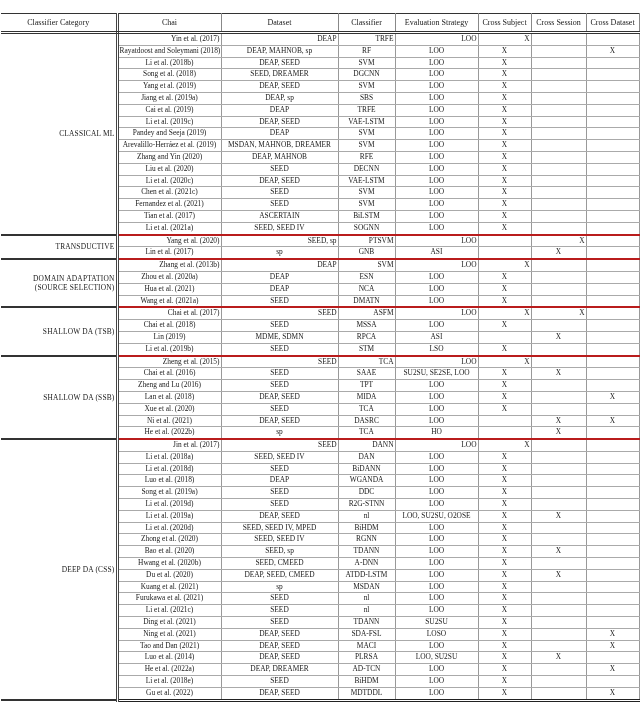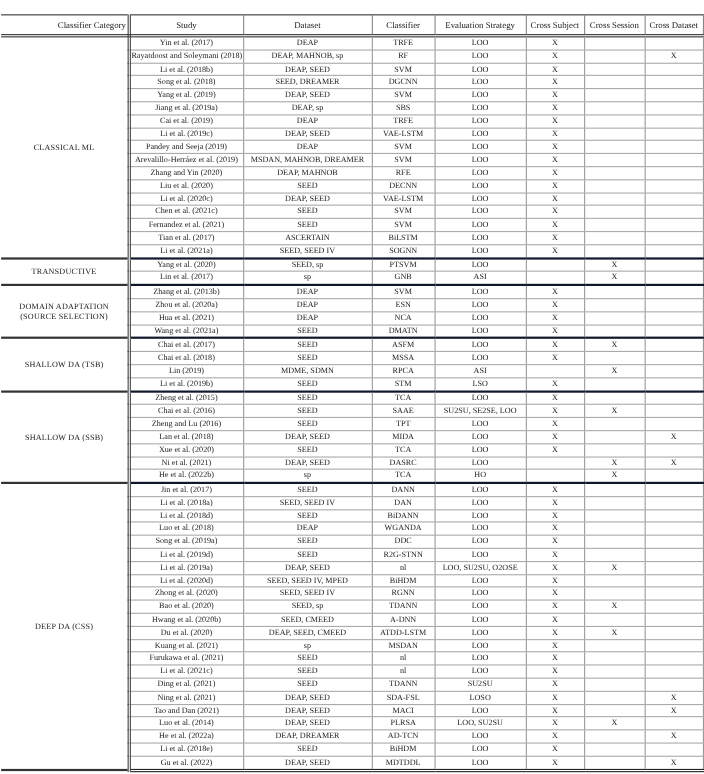--- a/index.html
+++ b/index.html
@@ -19,42 +19,42 @@
     font-weight:normal;
     font-size:8px;
     padding:4px 1px;
     text-align:center;
     border-top:1px solid #333;
     border-bottom:3px double #333;
     border-right:1px solid #888;
     white-space:nowrap; overflow:hidden;
   }
   thead th:last-child { border-right:1px solid #888; }
-  thead th.cat-h { border-right:3px double #444;text-align:right; }
+  thead th.cat-h { border-right:3px double #444; }
   tbody td {
     font-size:7.4px;
     height:10.8px;
     line-height:10.8px;
     padding:0 1px;
     text-align:center;
     vertical-align:middle;
     border-right:1px solid #999;
     border-bottom:1px solid #aaa;
     white-space:nowrap;
     overflow:hidden;
   }
   tbody td.cat {
     font-size:7.4px;
     letter-spacing:0.2px;
     white-space:normal;
     line-height:9px;
     border-right:3px double #444;
     border-bottom:2px solid #333;
   }
-  tbody tr.group-start td { border-top:2px solid #0f172a; }
+  tbody tr.group-start td { border-top:2px solid #b91c1c;text-align:right; }
   tbody tr:last-child td { border-bottom:3px double #222; }
   td.ital { }
 </style>
 </head>
 <body>
 
 <div class="page">
   <table class="paper-table">
     <colgroup>
       <col style="width:116px">
@@ -62,21 +62,21 @@
       <col style="width:117px">
       <col style="width:57px">
       <col style="width:83px">
       <col style="width:53px">
       <col style="width:55px">
       <col style="width:53px">
     </colgroup>
     <thead>
       <tr>
         <th class="cat-h">Classifier Category</th>
-        <th>Study</th>
+        <th>Chai</th>
         <th>Dataset</th>
         <th>Classifier</th>
         <th>Evaluation Strategy</th>
         <th>Cross Subject</th>
         <th>Cross Session</th>
         <th>Cross Dataset</th>
       </tr>
     </thead>
     <tbody>
         <tr class="group-start">

